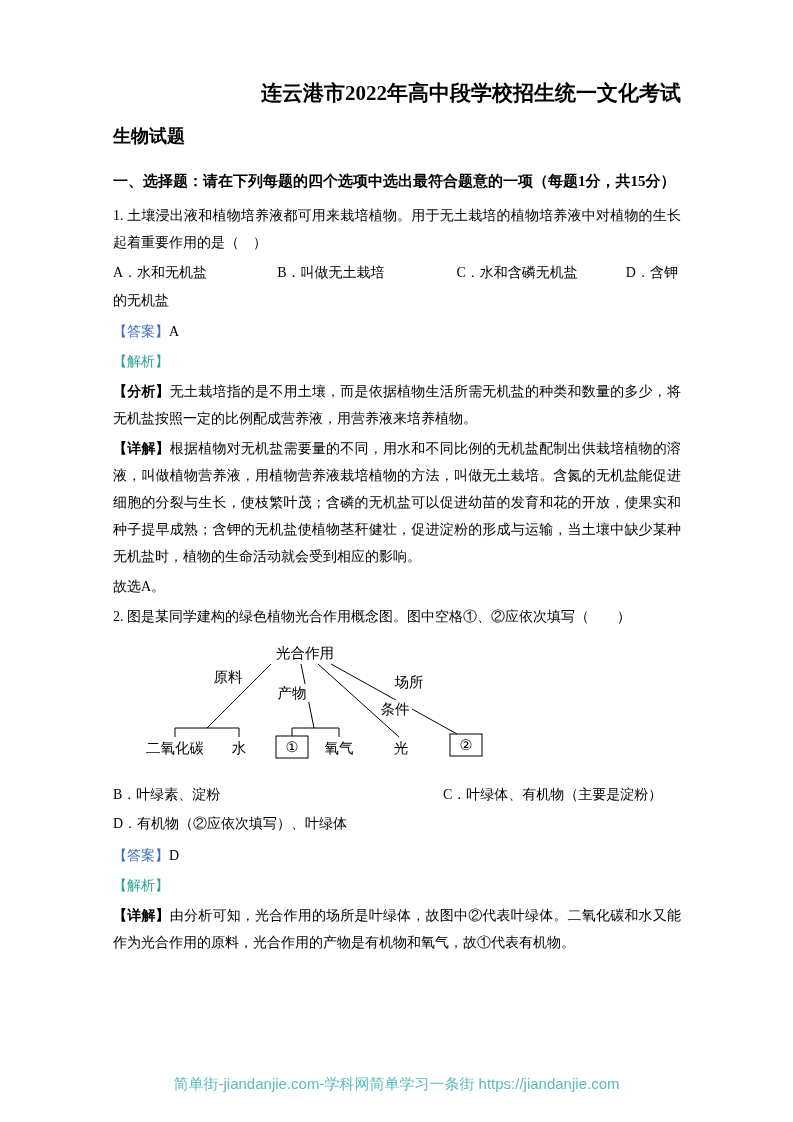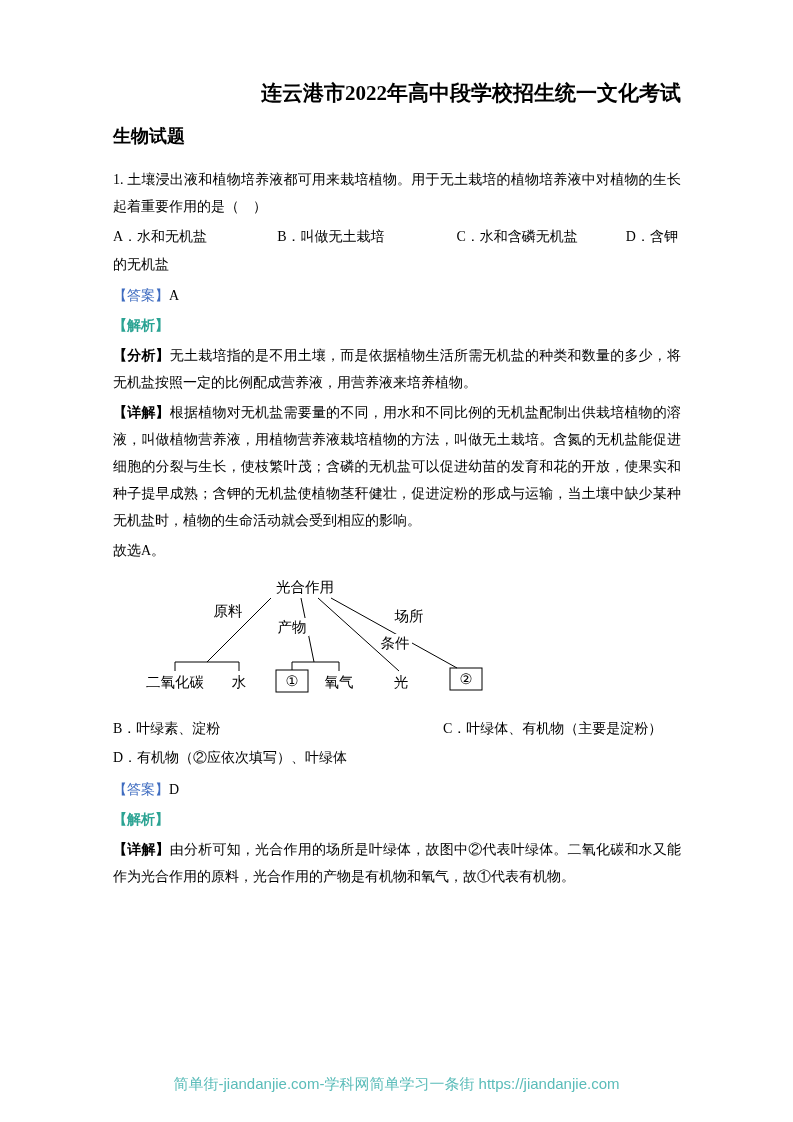--- a/index.html
+++ b/index.html
@@ -29,49 +29,51 @@
   .opts1 { line-height: 28px; margin: 0 0 3px 0; }
   .opts1 .gap-a { margin-right: 70px; }
   .opts1 .gap-b { margin-right: 72px; }
   .opts1 .gap-c { margin-right: 48px; }
   .opts2 {
     display: grid; grid-template-columns: 330px 1fr;
     line-height: 29px; margin: 2px 0 4px 0;
   }
   .blabel { font-weight: bold; }
   .label-answer { color: var(--c-answer, #3f6cc0); }
-  .label-analysis { color: var(--c-analysis, #2ba393); font-weight: bold; }
+  .label-analysis { color: var(--c-analysis, #2ba393); }
   .diagram-wrap { margin: 6px 0 8px 8px; }
   svg text { font-family: inherit; font-size: 14.5px; fill: #000; }
   svg line { stroke: #000; stroke-width: 1; }
   svg .box { fill: none; stroke: #000; stroke-width: 1; }
   svg .labelbg { fill: #ffffff; }
   .footer {
     position: absolute; left: 0; right: 0; bottom: 28px;
     text-align: center; font-size: 15px;
     font-family: "Liberation Sans", "DejaVu Sans", sans-serif;
     color: var(--c-footer, #5abcb9);
   }
 </style>
 </head>
 <body>
 
 <div class="page">
 
   <h1 class="doc-title">连云港市2022年高中段学校招生统一文化考试</h1>
   <h2 class="doc-subtitle">生物试题</h2>
+  <div class="section-heading">一、选择题：请在下列每题的四个选项中选出最符合题意的一项（每题1分，共15分）</div>
 
   <p class="para">1. 土壤浸出液和植物培养液都可用来栽培植物。用于无土栽培的植物培养液中对植物的生长起着重要作用的是（　）</p>
   <p class="opts1"><span class="gap-a">A．水和无机盐</span><span class="gap-b">B．叫做无土栽培</span><span class="gap-c">C．水和含磷无机盐</span><span>D．含钾的无机盐</span></p>
   <p class="line"><span class="label-answer">【答案】</span><span>A</span></p>
   <p class="line"><span class="label-analysis">【解析】</span></p>
   <p class="para"><span class="blabel">【分析】</span><span>无土栽培指的是不用土壤，而是依据植物生活所需无机盐的种类和数量的多少，将无机盐按照一定的比例配成营养液，用营养液来培养植物。</span></p>
   <p class="para"><span class="blabel">【详解】</span><span>根据植物对无机盐需要量的不同，用水和不同比例的无机盐配制出供栽培植物的溶液，叫做植物营养液，用植物营养液栽培植物的方法，叫做无土栽培。含氮的无机盐能促进细胞的分裂与生长，使枝繁叶茂；含磷的无机盐可以促进幼苗的发育和花的开放，使果实和种子提早成熟；含钾的无机盐使植物茎秆健壮，促进淀粉的形成与运输，当土壤中缺少某种无机盐时，植物的生命活动就会受到相应的影响。</span></p>
   <p class="para">故选A。</p>
 
+  <p class="para">2. 图是某同学建构的绿色植物光合作用概念图。图中空格①、②应依次填写（　　）</p>
 
   <div class="diagram-wrap">
     <svg width="410" height="132" viewBox="0 0 410 132">
 
       <line x1="150" y1="28" x2="86" y2="92"></line>
       <line x1="180" y1="28" x2="193" y2="92"></line>
       <line x1="197" y1="28" x2="278" y2="101"></line>
       <line x1="210" y1="28" x2="336" y2="98"></line>
 
       <line x1="54" y1="92" x2="118" y2="92"></line>

